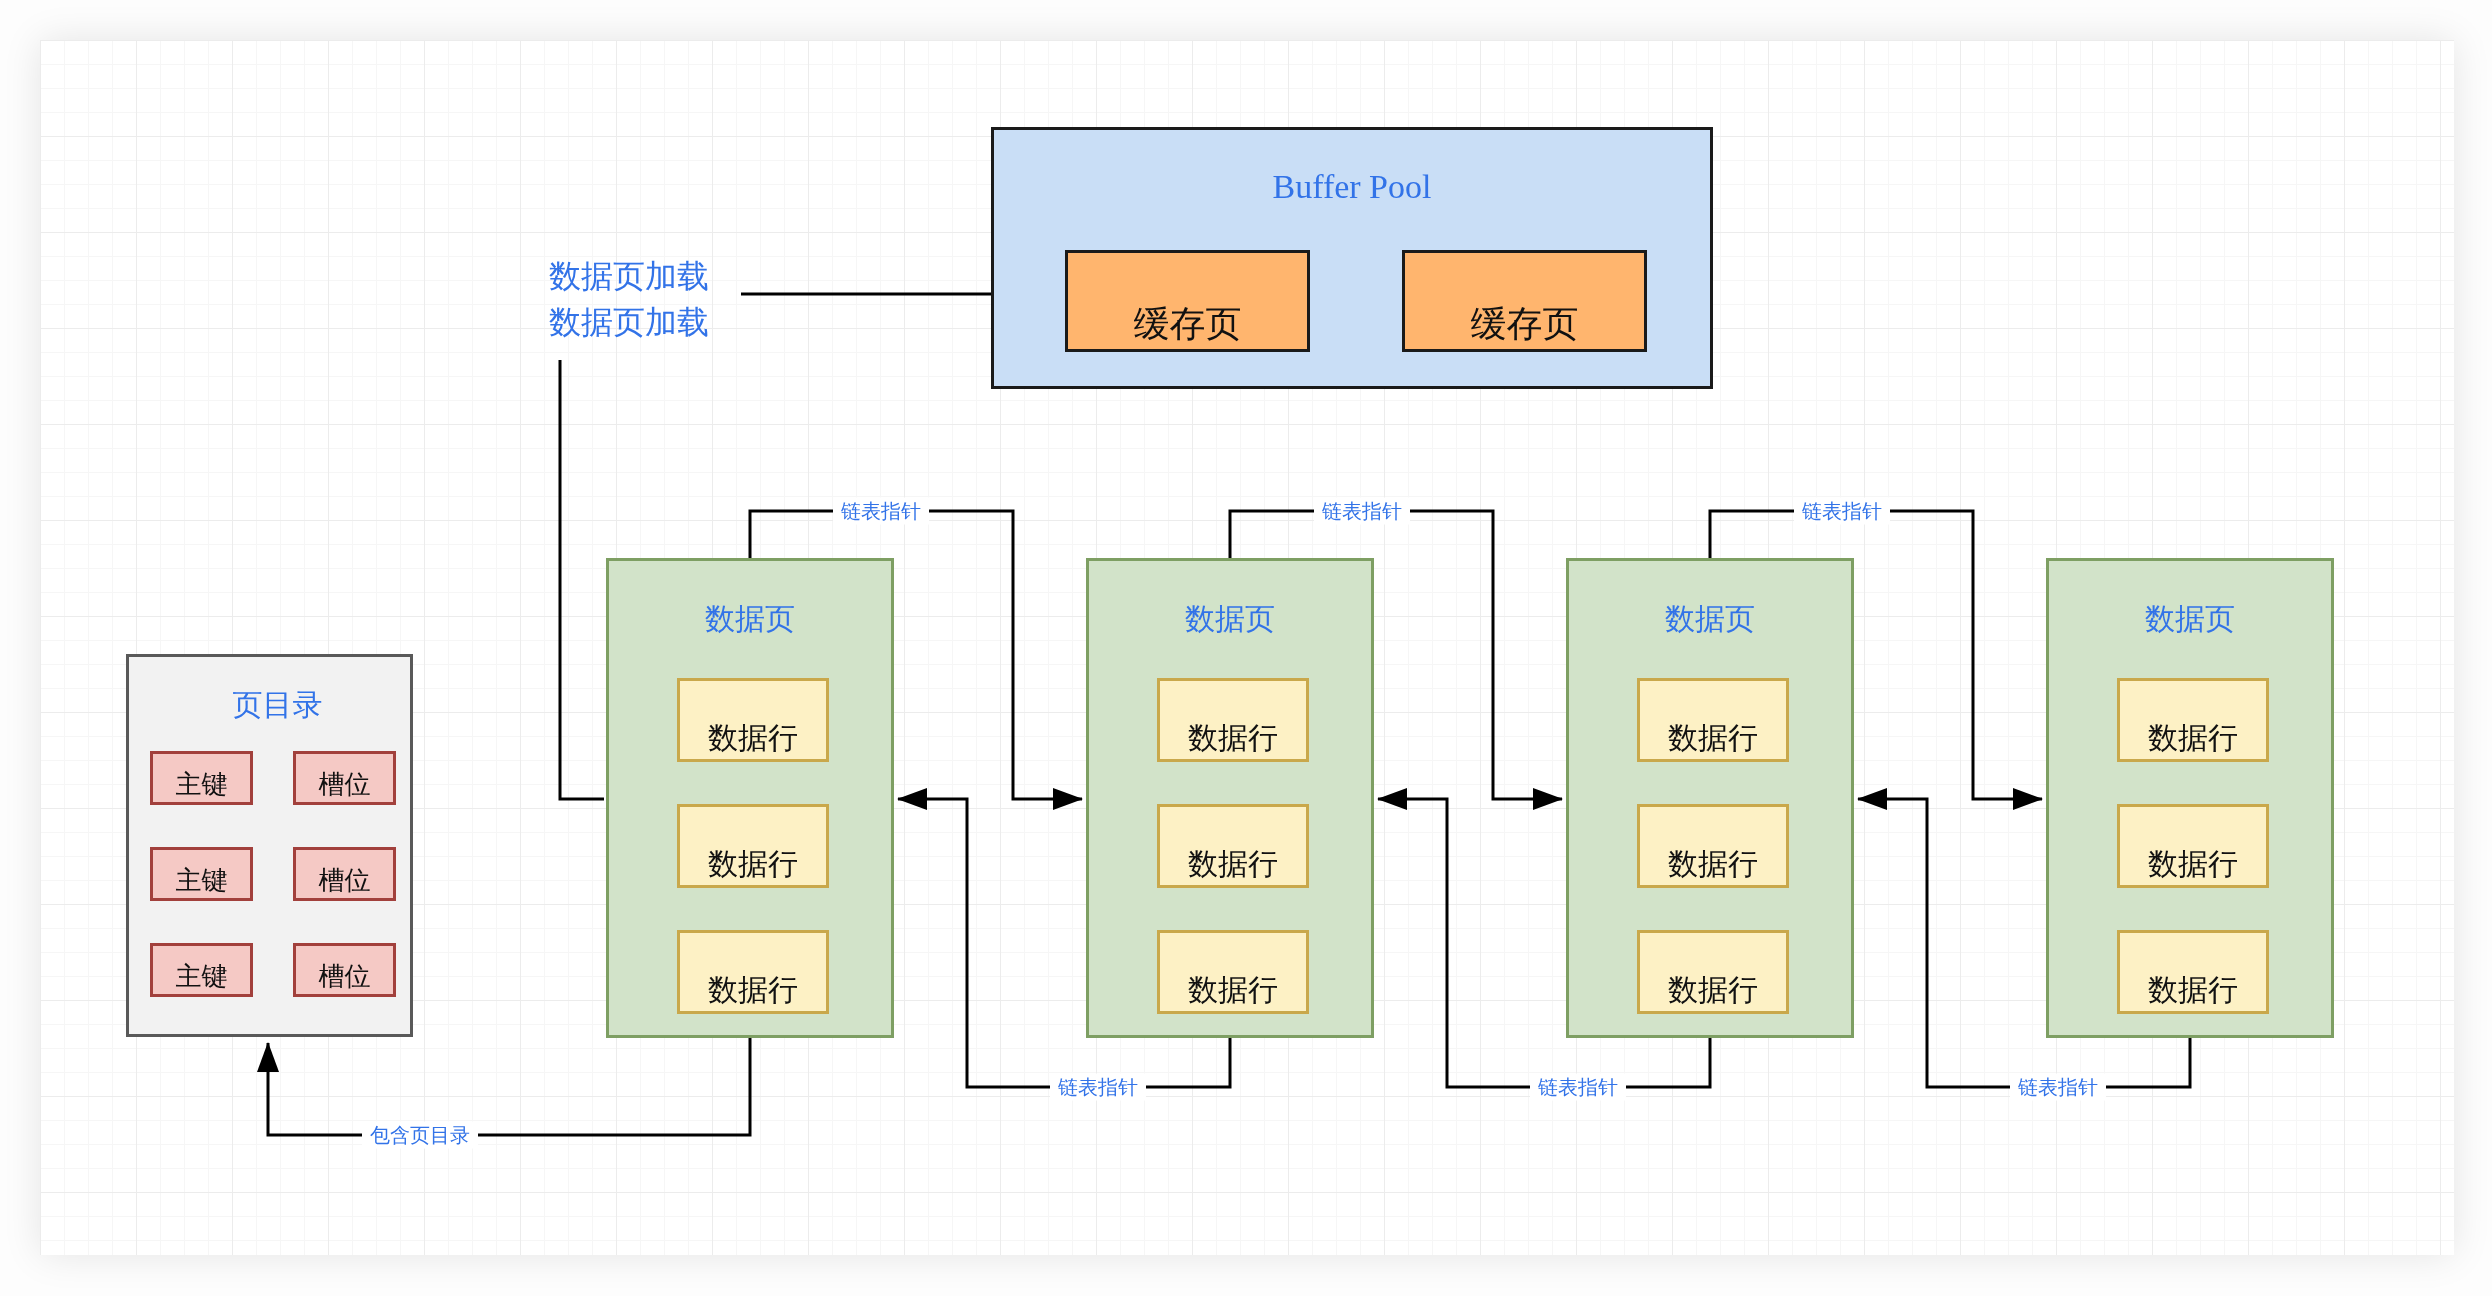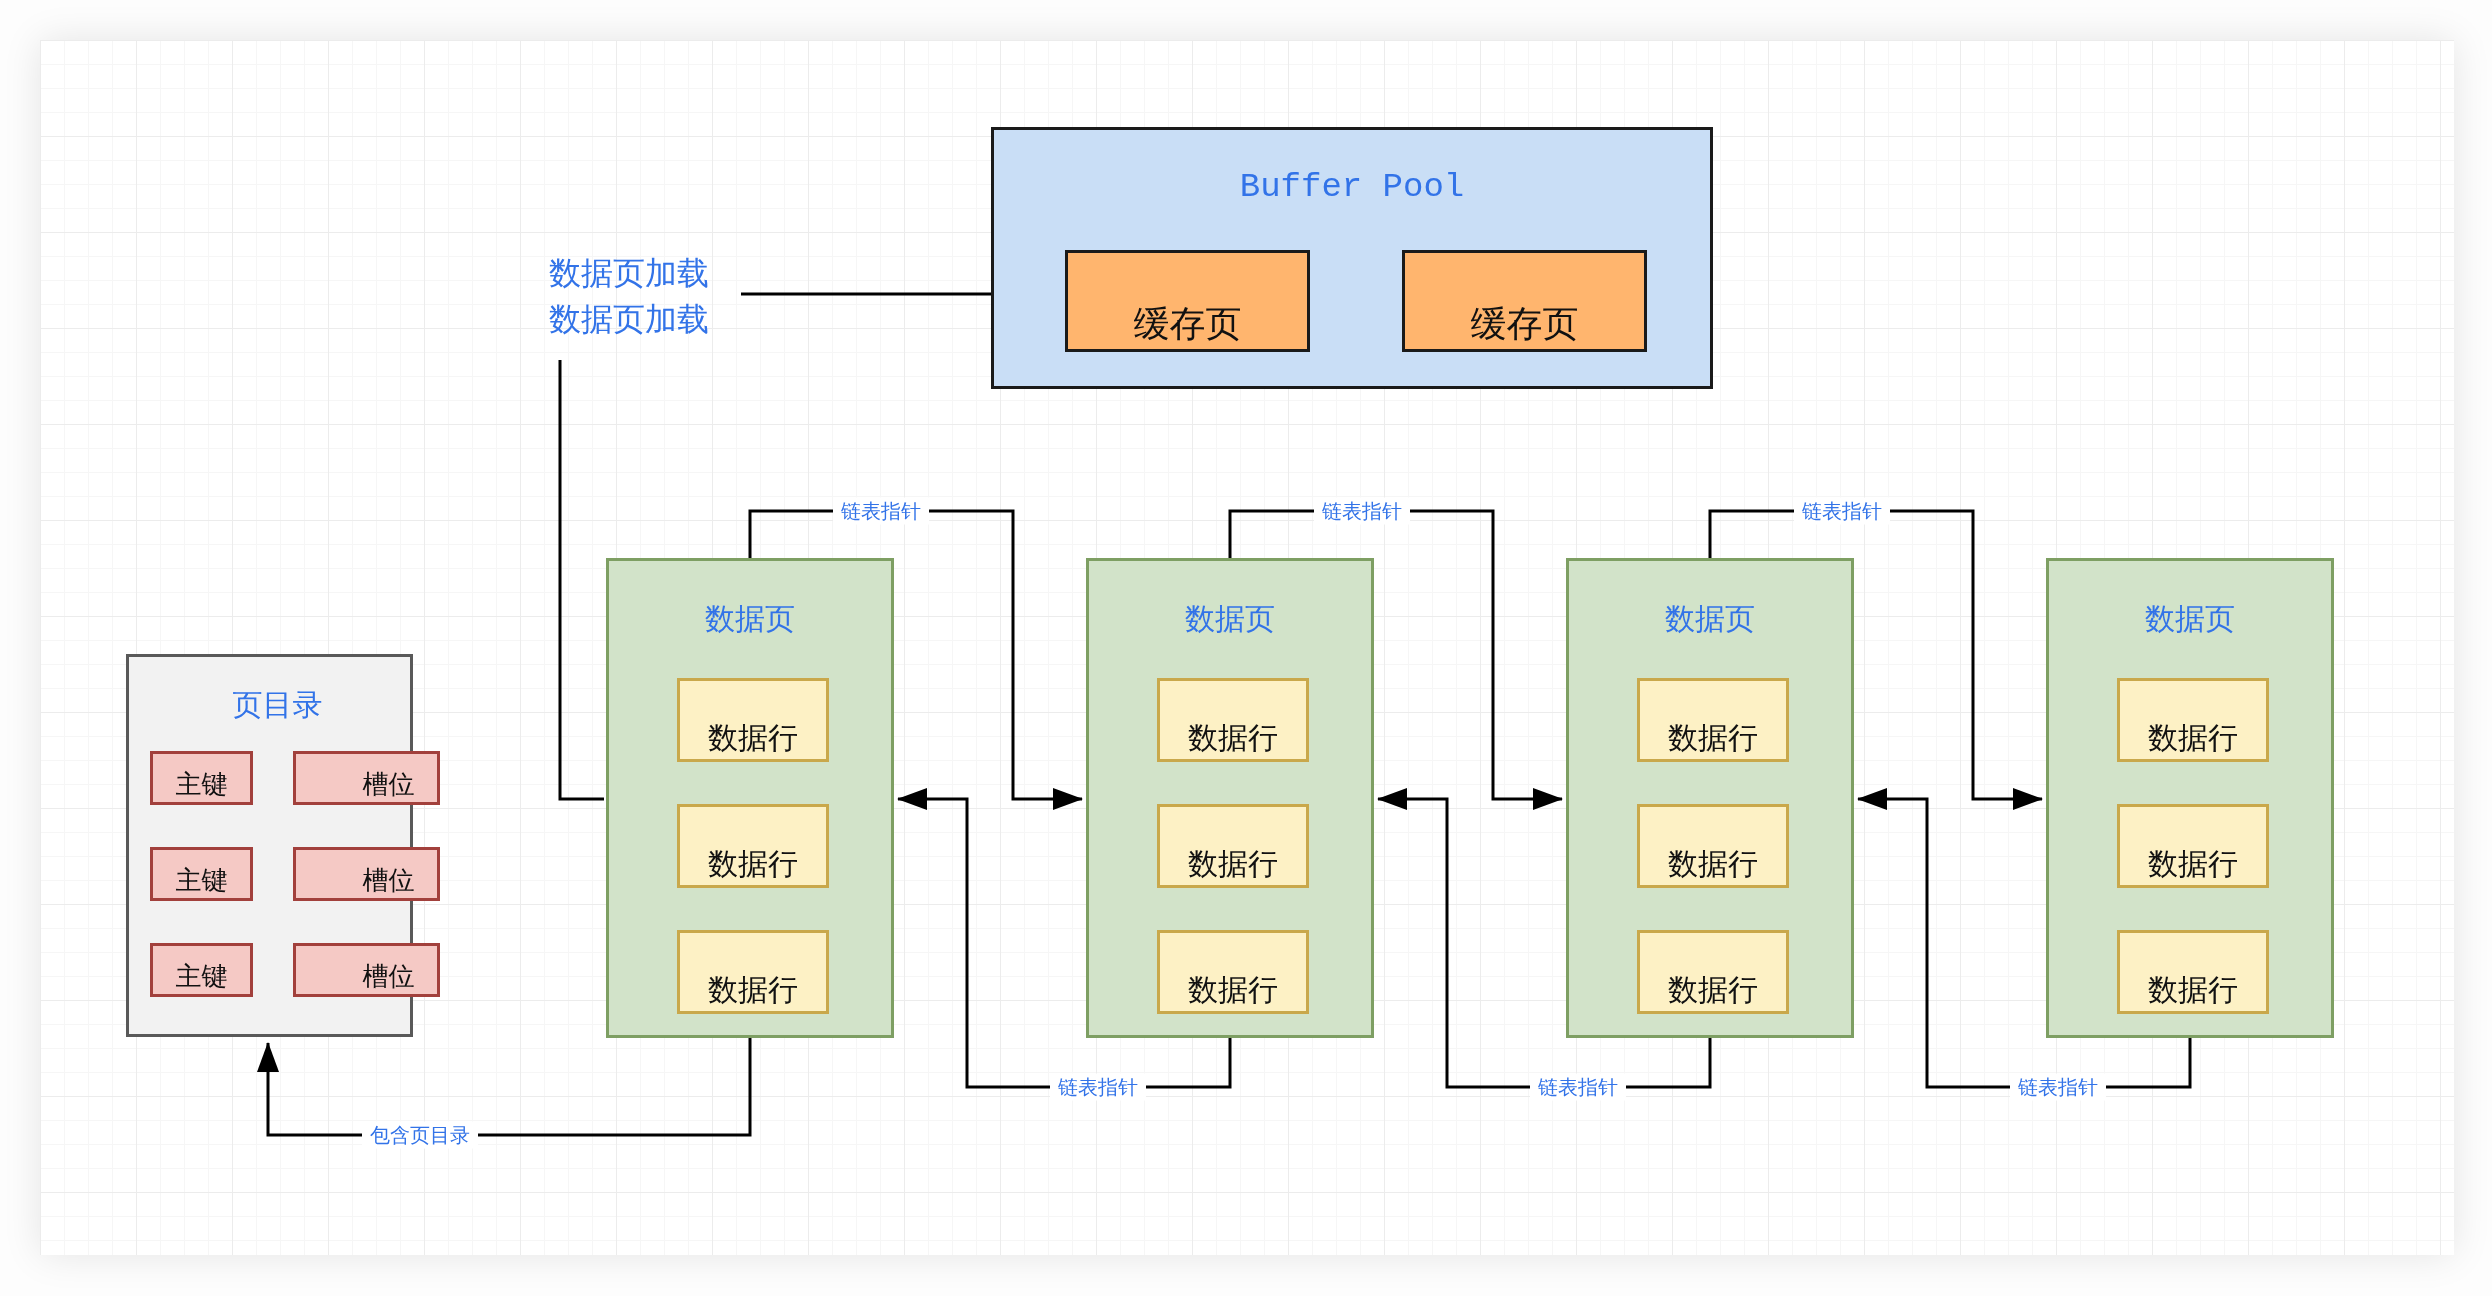--- a/index.html
+++ b/index.html
@@ -1,18 +1,18 @@
 <!DOCTYPE html>
 <html style="--label-blue: #3273e8; --buffer-fill: #c9def6; --buffer-border: #1a1a1a; --cache-fill: #ffb56e; --cache-border: #1a1a1a; --page-fill: #d2e3c9; --page-border: #7e9f63; --row-fill: #fdf1c5; --row-border: #c9a84b; --dir-fill: #f2f2f2; --dir-border: #595959; --key-fill: #f5c9c5; --key-border: #a2403c; --line: #000000; --grid-minor: #f6f6f6; --grid-major: #ececec;"><head>
 <meta charset="utf-8">
 <style>
   html,body{margin:0;padding:0;background:#ffffff;}
   #stage{
     position:relative;width:2492px;height:1296px;overflow:hidden;
-    font-family:Liberation Mono, monospace;
+    font-family:Liberation Serif, serif;
     background:#fdfdfd;
   }
   
   #canvas{
     position:absolute;left:40px;top:40px;width:2414px;height:1215px;
     background-color:#ffffff;
     background-image:
       linear-gradient(var(--grid-major) 1px, transparent 1px),
       linear-gradient(90deg, var(--grid-major) 1px, transparent 1px),
       linear-gradient(var(--grid-minor) 1px, transparent 1px),
@@ -45,21 +45,21 @@
   .row-1{top:117px;} .row-2{top:243px;} .row-3{top:369px;}
 
   
   .directory{left:126px;top:654px;width:287px;height:383px;
     background:var(--dir-fill);border:3px solid var(--dir-border);}
   .dir-title{position:absolute;left:8px;top:28px;width:100%;text-align:center;
     color:var(--label-blue);font-size:30px;}
   .key-box,.slot-box{position:absolute;width:97px;height:48px;
     background:var(--key-fill);border:3px solid var(--key-border);
     color:#111;font-size:26px;}
-  .key-box{left:21px;} .slot-box{left:164px;padding-left:44px;}
+  .key-box{left:21px;} .slot-box{left:164px;}
   .dir-r1{top:94px;} .dir-r2{top:190px;} .dir-r3{top:286px;}
 
   
   .line-label{position:absolute;transform:translate(-50%,-50%);
     background:#ffffff;padding:0 8px;color:var(--label-blue);
     font-size:20px;white-space:nowrap;}
   .load-note{position:absolute;left:629px;top:299px;transform:translate(-50%,-50%);
     color:var(--label-blue);font-size:32px;line-height:46px;text-align:center;white-space:nowrap;}
 
   svg.connectors{position:absolute;left:0;top:0;}

